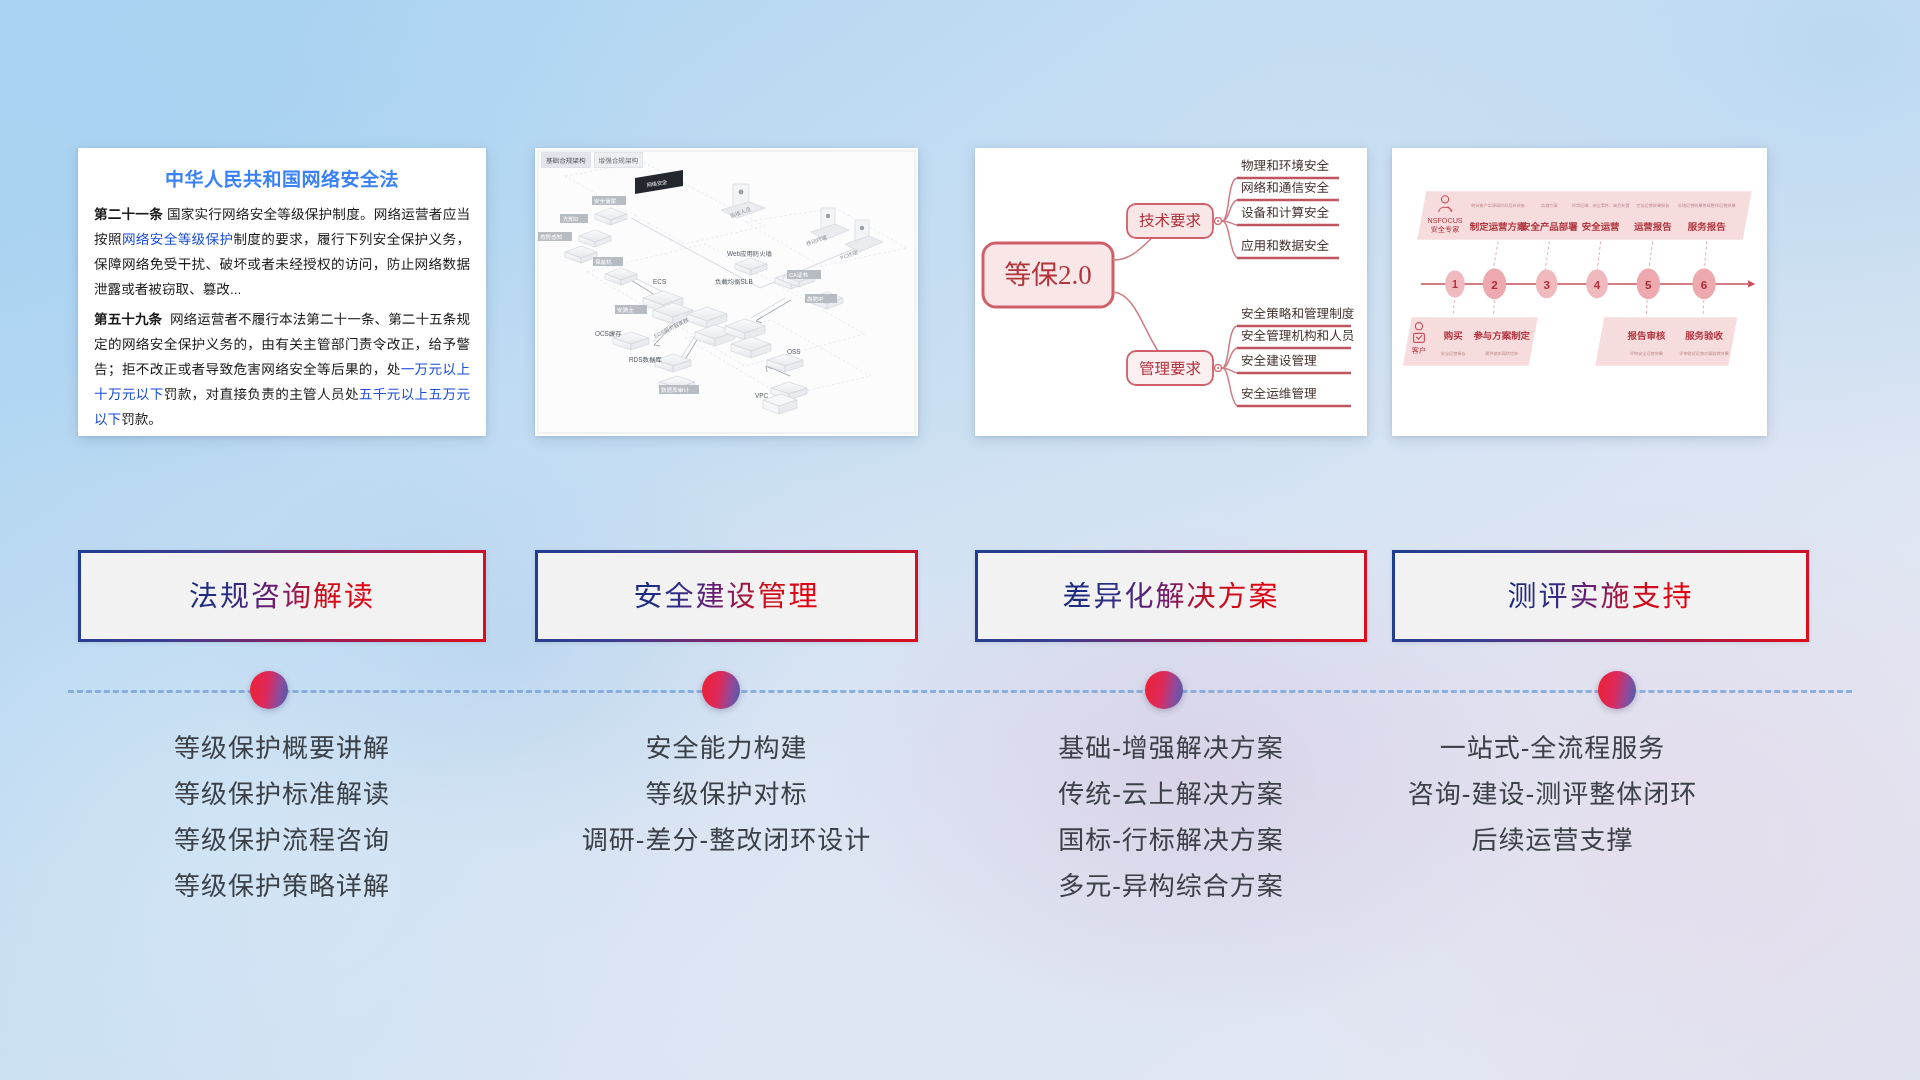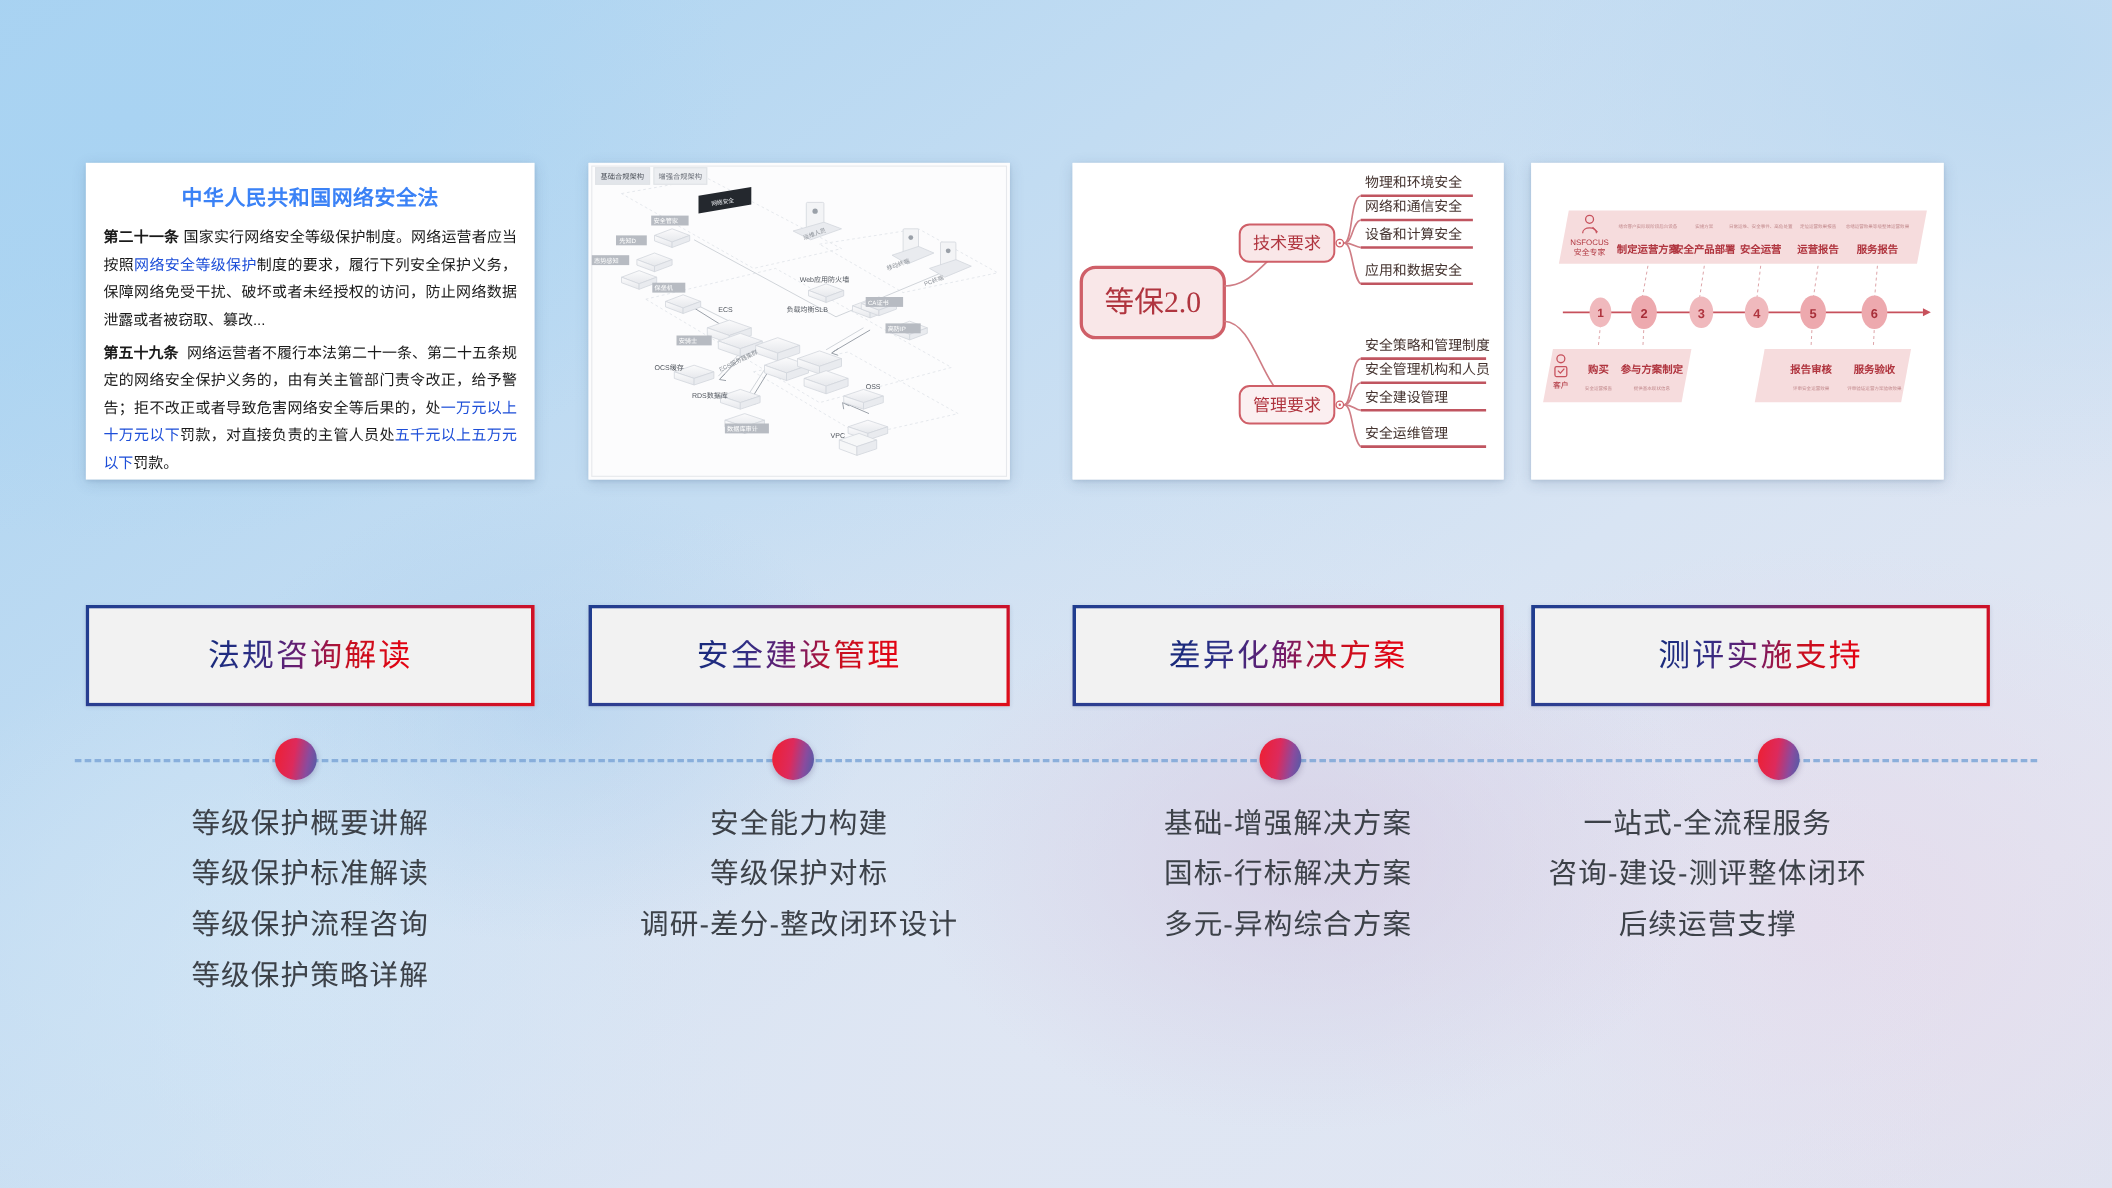--- a/index.html
+++ b/index.html
@@ -501,20 +501,21 @@
     <div class="list-item">等级保护流程咨询</div>
     <div class="list-item">等级保护策略详解</div>
   </div>
   <div class="list l2">
     <div class="list-item">安全能力构建</div>
     <div class="list-item">等级保护对标</div>
     <div class="list-item">调研-差分-整改闭环设计</div>
   </div>
   <div class="list l3">
     <div class="list-item">基础-增强解决方案</div>
+    <div class="list-item">传统-云上解决方案</div>
     <div class="list-item">国标-行标解决方案</div>
     <div class="list-item">多元-异构综合方案</div>
   </div>
   <div class="list l4">
     <div class="list-item">一站式-全流程服务</div>
     <div class="list-item">咨询-建设-测评整体闭环</div>
     <div class="list-item">后续运营支撑</div>
   </div>
 </div>
 

